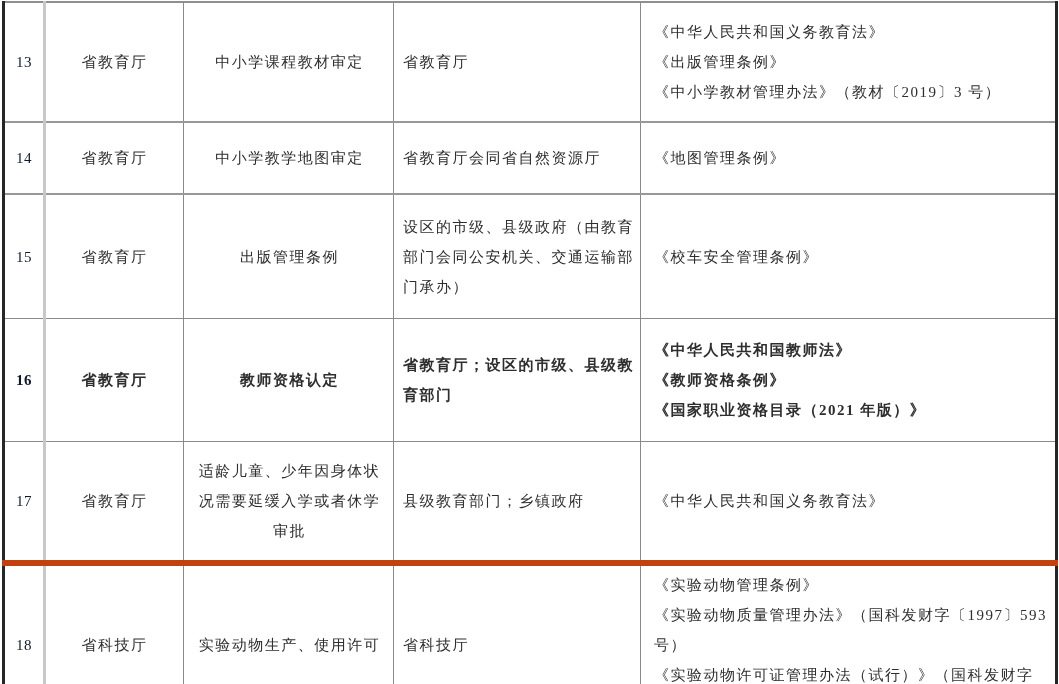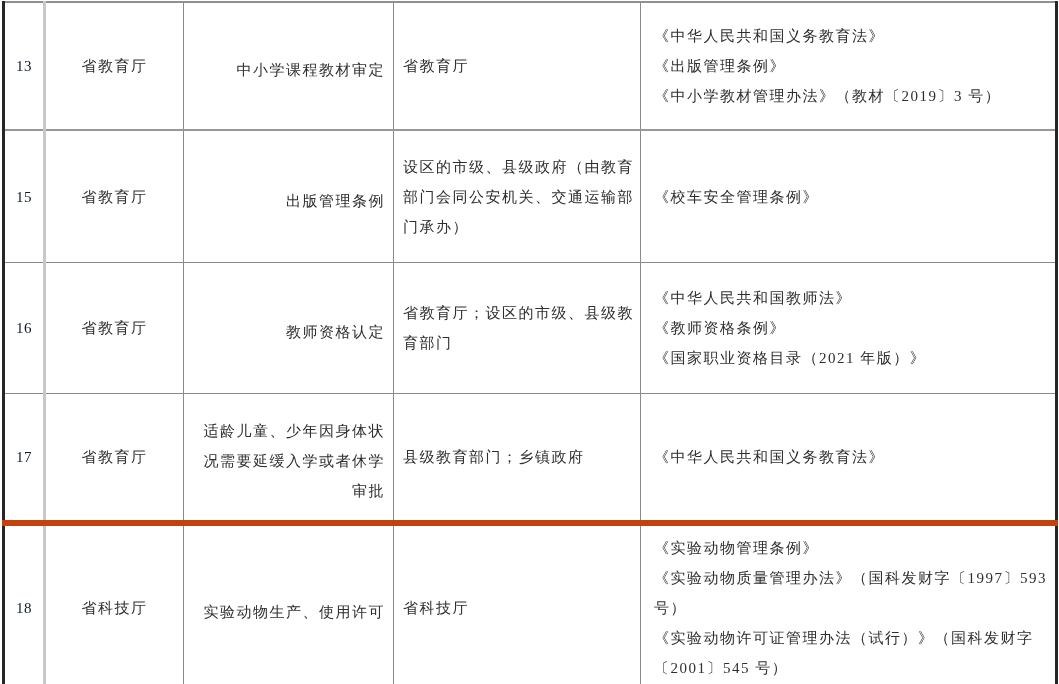--- a/index.html
+++ b/index.html
@@ -48,37 +48,37 @@
     color: #0f172a;
     border-right: 3px solid #c8c8c8;
     padding: 0;
   }
   td.dept {
     text-align: center;
     border-right: 1.5px solid #8a8a8a;
     padding: 0 6px;
   }
   td.item {
-    text-align: right;
+    text-align: center;
     border-right: 1.5px solid #8a8a8a;
-    padding: 12px 8px 4px 10px;
+    padding: 4px 8px 4px 10px;
   }
   td.organ {
     text-align: left;
     border-right: 1.5px solid #8a8a8a;
     padding: 4px 5px 4px 9px;
   }
   td.basis {
     text-align: left;
     padding: 4px 8px 4px 13px;
   }
   tr.r0 td { height: 110px; border-bottom: 2px solid #989898; }
   tr.r1 td { height: 62px;  border-bottom: 2px solid #989898; }
   tr.r2 td { height: 115px; border-bottom: 1.5px solid #8a8a8a; }
-  tr.r3 td { height: 114px; border-bottom: 1.5px solid #8a8a8a; }
+  tr.r3 td { height: 114px; border-bottom: 1.5px solid #8a8a8a; font-weight: bold; }
   tr.r4 td { height: 110px; border-bottom: 6px solid #c2410c; }
   tr.r5 td { height: 148px; border-bottom: none; }
 </style>
 </head>
 <body>
 
 <div class="page">
   <table class="permits">
     <colgroup>
       <col style="width:41px">
@@ -100,20 +100,37 @@
           </td>
           <td class="organ">
             <div>省教育厅</div>
           </td>
           <td class="basis">
             <div>《中华人民共和国义务教育法》</div>
             <div>《出版管理条例》</div>
             <div>《中小学教材管理办法》（教材〔2019〕3 号）</div>
           </td>
         </tr>
+        <tr class="row r1">
+          <td class="num">
+            <div>14</div>
+          </td>
+          <td class="dept">
+            <div>省教育厅</div>
+          </td>
+          <td class="item">
+            <div>中小学教学地图审定</div>
+          </td>
+          <td class="organ">
+            <div>省教育厅会同省自然资源厅</div>
+          </td>
+          <td class="basis">
+            <div>《地图管理条例》</div>
+          </td>
+        </tr>
         <tr class="row r2">
           <td class="num">
             <div>15</div>
           </td>
           <td class="dept">
             <div>省教育厅</div>
           </td>
           <td class="item">
             <div>出版管理条例</div>
           </td>

